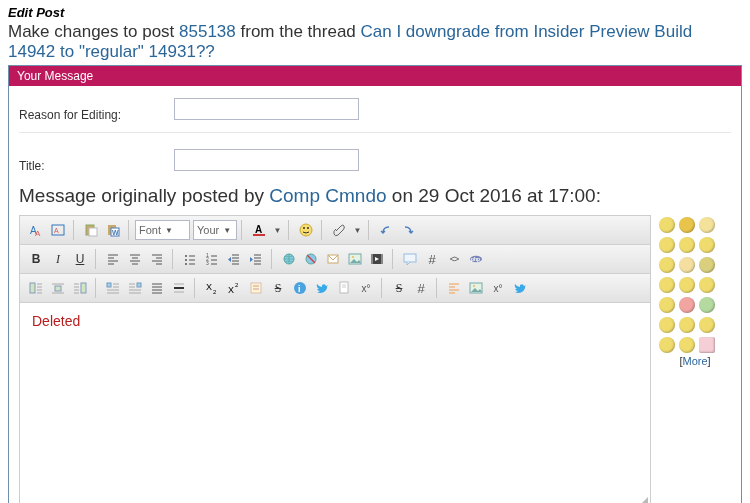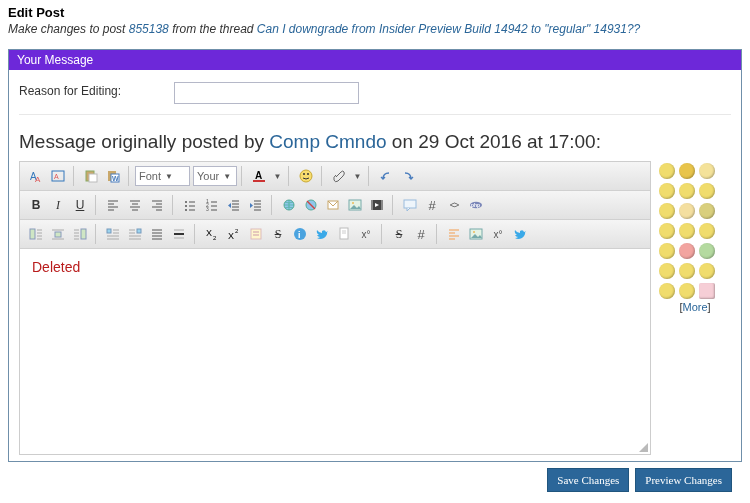--- a/index.html
+++ b/index.html
@@ -1,26 +1,26 @@
 <!DOCTYPE html>
 <html><head>
   <meta charset="utf-8">
   <style>
     * { margin:0; padding:0; box-sizing:border-box; }
     body { font-family:Verdana,Arial,sans-serif; font-size:12px; color:#333; background:#fff; }
     .wrap { padding:5px 8px; }
-    .page-title { font-weight:bold; font-size:13px; color:#000; }
-    .subtitle { font-size:12px; color:#333; margin-top:2px; margin-bottom:13px;font-style:italic; }
+    .page-title { font-weight:bold; font-size:13px; color:#000;font-style:italic; }
+    .subtitle { font-size:17px; color:#333; margin-top:2px; margin-bottom:3px; }
     .subtitle a { color:#2b6699; text-decoration:none; }
     .panel { border:1px solid #6f8faa; }
-    .panel-head { background:#6d28d9; color:#fff; font-size:12px; padding:3px 8px; }
+    .panel-head { background:#be185d; color:#fff; font-size:12px; padding:3px 8px; }
     .panel-body { padding:12px 10px 6px 10px; }
     .field-row { display:flex; margin-bottom:4px; align-items:flex-start; }
     .field-sep { border:0; border-top:1px solid #e8e8e8; margin:10px 0 16px 0; }
-    .field-label { width:155px; font-size:12px; color:#333; padding-top:2px; }
+    .field-label { width:155px; font-size:12px; color:#333; padding-top:2px;margin-top:8px; }
     .field-input input { width:185px; border:1px solid #b5b8c8; padding:3px 4px; font-size:12px; height:22px; }
     .hint { font-size:11px; color:#777; margin-top:4px; margin-left:155px; }
     .msg-meta { font-size:19px; margin:12px 0 8px 0; }
     .msg-meta a { color:#2b6699; text-decoration:none; }
     .editor-area { display:flex; gap:8px; }
     .editor { border:1px solid #cdcdcd; background:#e6e6e6; flex:1; display:flex; flex-direction:column; }
     .tb-row { display:flex; gap:4px; padding:4px 5px; background:linear-gradient(#f5f5f5,#e2e2e2); border-bottom:1px solid #d0d0d0; flex-wrap:wrap; align-items:center; }
     .tb-group { display:flex; align-items:center; border-right:1px solid #c6c6c6; padding-right:4px; margin-right:2px; }
     .tb-group:last-child { border-right:none; }
     .tb-btn { width:22px; height:20px; border:1px solid transparent; background:transparent; display:flex; align-items:center; justify-content:center; border-radius:2px; cursor:pointer; }
@@ -50,20 +50,24 @@
   </div>
 
   <div class="panel">
     <div class="panel-head">Your Message</div>
     <div class="panel-body">
       <div class="field-row">
         <div class="field-label">Reason for Editing:</div>
         <div class="field-input"><input type="text" value="" style=""></div>
       </div>
       <hr class="field-sep">
+      <div class="field-row">
+        <div class="field-label">Title:</div>
+        <div class="field-input"><input type="text" value="" style=""></div>
+      </div>
 
       <div class="msg-meta">
         <span>Message originally posted by </span><a href="#">Comp Cmndo</a><span> on 29 Oct 2016 at 17:00:</span>
       </div>
 
       <div class="editor-area">
         <div class="editor">
 
           <div class="tb-row">
             <div class="tb-group">

